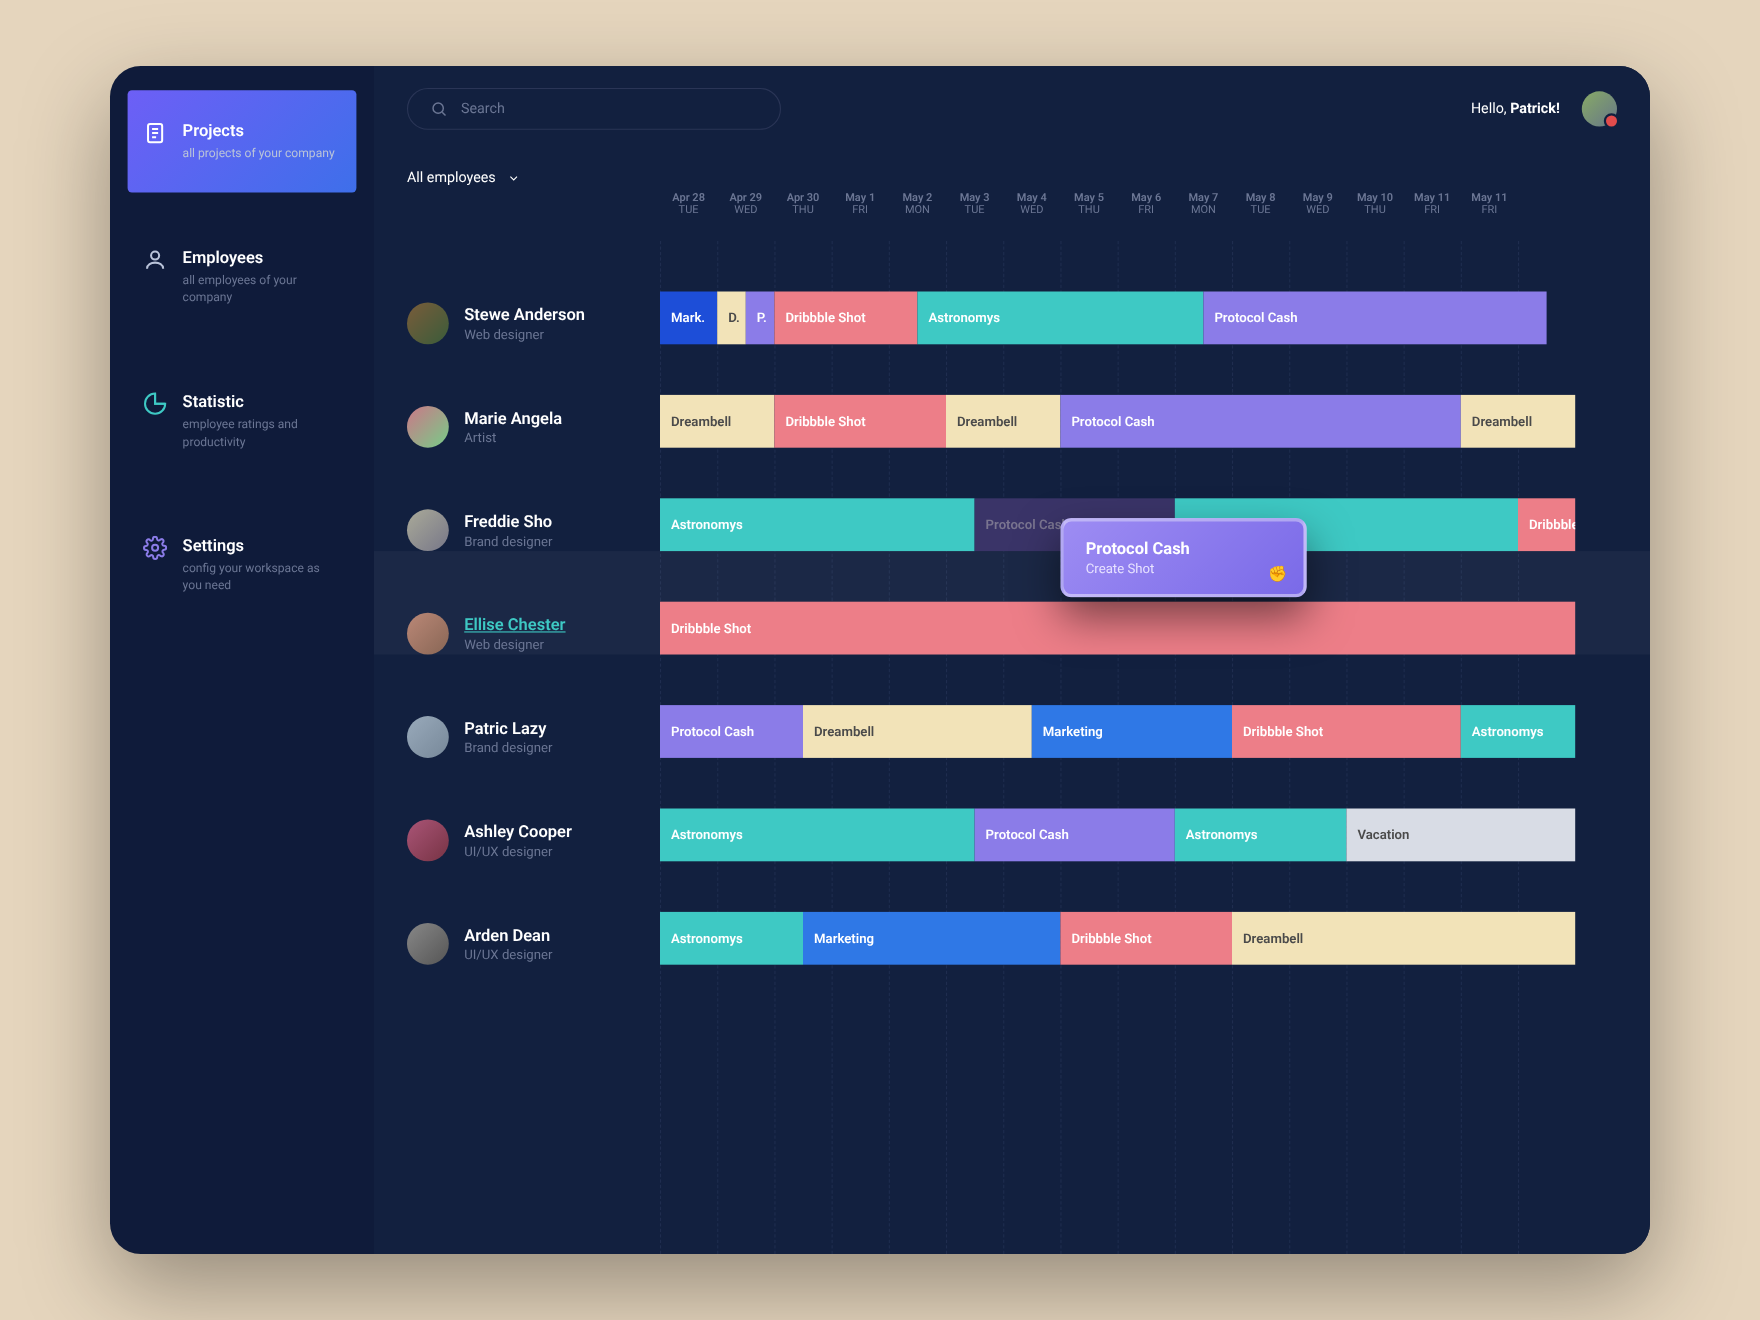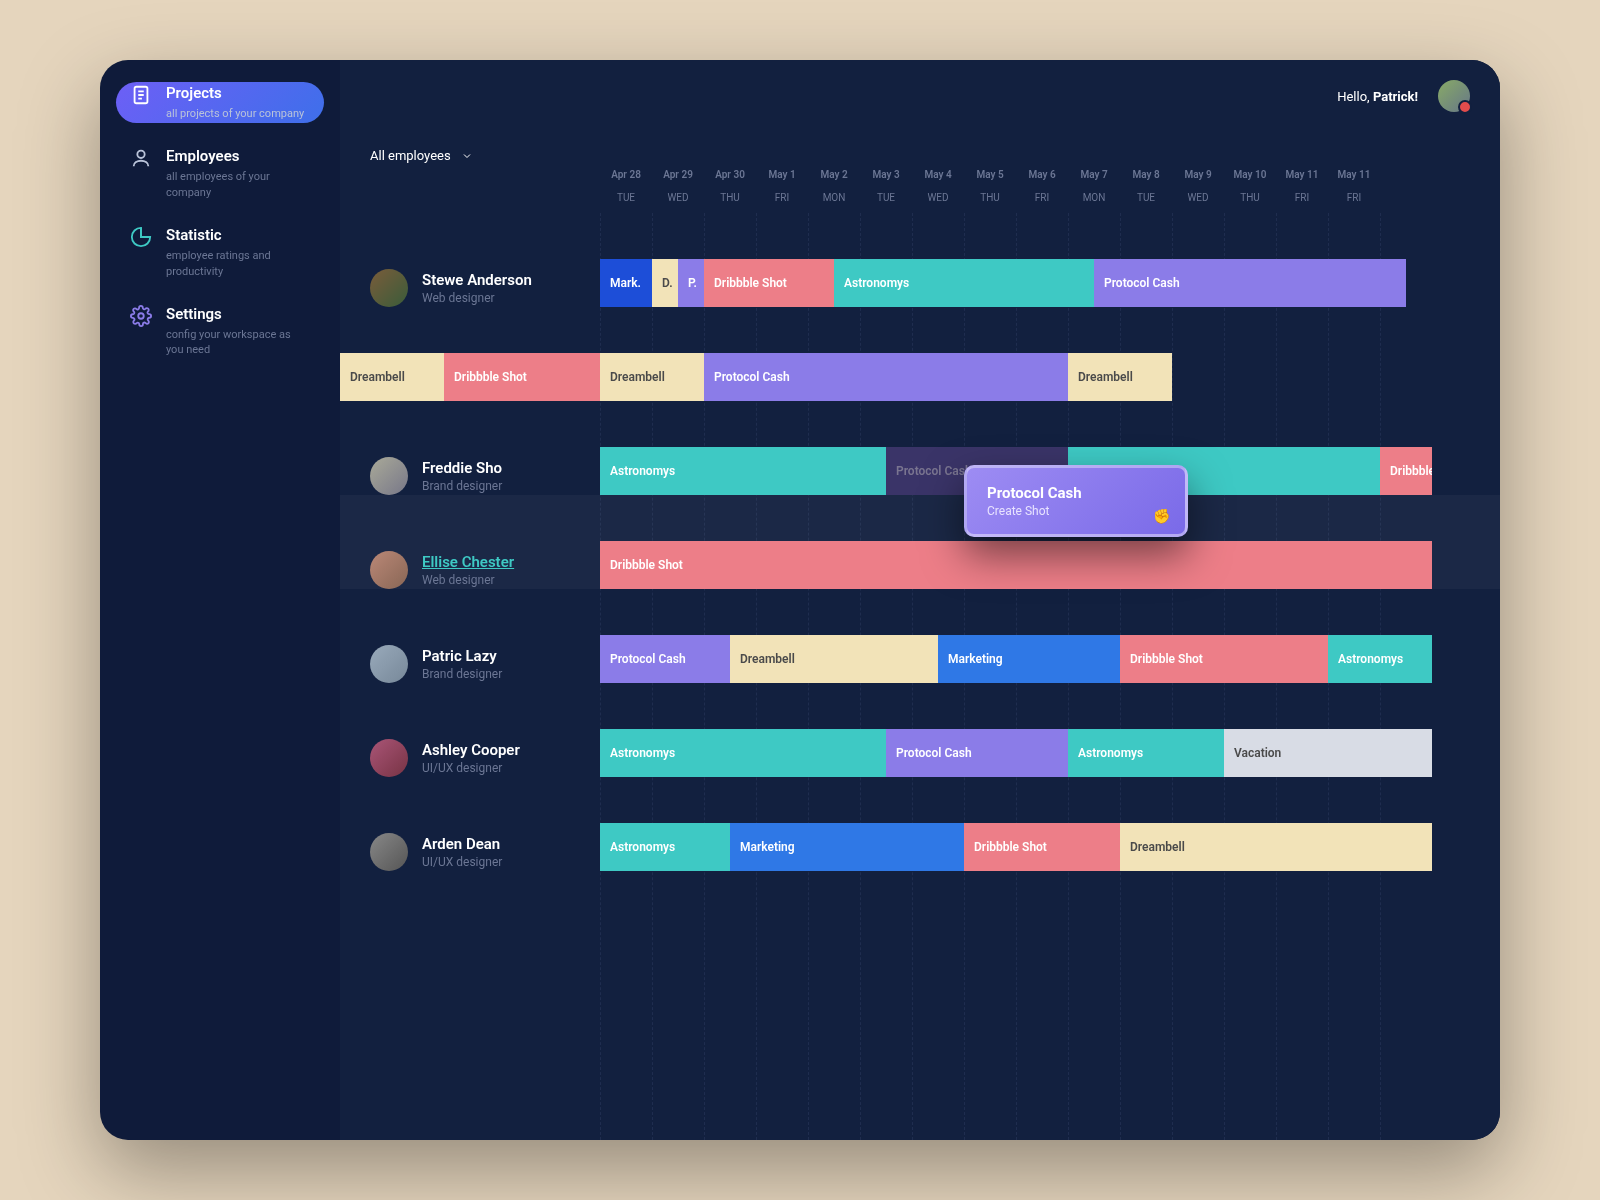--- a/index.html
+++ b/index.html
@@ -1,40 +1,40 @@
 <!DOCTYPE html>
 <html><head>
 <meta charset="utf-8">
 <style>
 *{margin:0;padding:0;box-sizing:border-box;font-family:-apple-system,BlinkMacSystemFont,'Segoe UI',Roboto,sans-serif}
 body{background:#e5d5bd;display:flex;align-items:center;justify-content:center;min-height:100vh;width:1600px;height:1200px;padding:60px 100px}
 .app{background:#0f1b3a;border-radius:28px;width:100%;height:100%;display:flex;overflow:hidden;box-shadow:0 30px 80px rgba(0,0,0,.35)}
 .sidebar{width:240px;padding:22px 16px;flex-shrink:0}
-.nav-item{display:flex;gap:14px;padding:2px 14px;border-radius:24px;margin-bottom:22px;cursor:pointer}
+.nav-item{display:flex;gap:14px;padding:28px 14px;border-radius:4px;margin-bottom:22px;cursor:pointer}
 .nav-item.active{background:linear-gradient(135deg,#6d5ff6,#3e6fea)}
 .nav-icon{width:22px;height:22px;flex-shrink:0;display:flex;align-items:center;justify-content:center}
 .nav-text{flex:1}
 .nav-title{color:#fff;font-weight:600;font-size:15px;margin-bottom:4px}
 .nav-sub{color:#b9c3d9;font-size:11px;line-height:1.4}
 .nav-item:not(.active) .nav-sub{color:#6b7694}
 .main{flex:1;display:flex;flex-direction:column;overflow:hidden;position:relative;background:#12203f}
 .topbar{display:flex;align-items:center;padding:20px 30px;gap:20px}
 .search{display:flex;align-items:center;gap:12px;border:1px solid #2a3556;border-radius:24px;padding:10px 20px;width:340px;background:transparent}
 .search input{background:transparent;border:none;outline:none;color:#b9c3d9;font-size:13px;flex:1}
 .search input::placeholder{color:#6b7694}
 .greeting{margin-left:auto;color:#fff;font-size:13px}
 .greeting b{font-weight:700}
 .avatar-top{width:32px;height:32px;border-radius:50%;background:linear-gradient(135deg,#8a6,#678);position:relative}
 .avatar-top::after{content:'';position:absolute;right:-2px;bottom:-2px;width:10px;height:10px;background:#e24c4c;border-radius:50%;border:2px solid #12203f}
 .controls{display:flex;align-items:center;padding:16px 30px 0 30px}
 .dropdown{color:#fff;font-size:13px;display:flex;align-items:center;gap:10px;cursor:pointer}
 .timeline-wrap{flex:1;overflow:hidden;display:flex;flex-direction:column}
 .dates{display:flex;padding-left:260px;height:50px}
 .date-col{flex-shrink:0;text-align:center;color:#6b7694;font-size:10px;padding-top:6px}
-.date-col b{display:block;font-weight:600;margin-bottom:12px}
+.date-col b{display:block;font-weight:600;margin-bottom:0}
 .rows{flex:1;overflow:hidden;position:relative}
 .gridlines{position:absolute;inset:0;left:260px;display:flex;pointer-events:none}
 .gridline{flex-shrink:0;border-left:1px dashed #1f2d4f;height:100%}
 .row{display:flex;align-items:flex-end;height:94px;position:relative}
 .row.highlighted{background:rgba(255,255,255,.04)}
 .emp{width:260px;flex-shrink:0;display:flex;align-items:center;gap:14px;padding-left:30px}
 .emp-av{width:38px;height:38px;border-radius:50%;flex-shrink:0}
 .emp-n{color:#fff;font-weight:600;font-size:15px}
 .row.highlighted .emp-n{color:#3ec9c4;text-decoration:underline}
 .emp-r{color:#6b7694;font-size:12px;margin-top:2px}
@@ -97,20 +97,29 @@
           </svg>
         </div>
         <div class="nav-text">
           <div class="nav-title">Settings</div>
           <div class="nav-sub">config your workspace as you need</div>
         </div>
       </div>
     </aside>
   <main class="main">
     <div class="topbar">
+      <div class="search">
+        <span>
+          <svg width="16" height="16" viewBox="0 0 24 24" fill="none" stroke="#6b7694" stroke-width="2">
+              <circle cx="11" cy="11" r="7"></circle>
+              <line x1="21" y1="21" x2="16.5" y2="16.5"></line>
+            </svg>
+        </span>
+        <input placeholder="Search" style="">
+      </div>
       <div class="greeting">
         <span>Hello, </span><b>Patrick!</b>
       </div>
       <div class="avatar-top"></div>
     </div>
     <div class="controls">
       <div class="dropdown">
         <span>All employees</span>
         <span>
           <svg width="12" height="12" viewBox="0 0 24 24" fill="none" stroke="#fff" stroke-width="2">
@@ -167,20 +176,27 @@
             <div class="tasks">
               <div class="task" style="left: 0px; width: 52px; background: #1d4ed8;">Mark.</div>
               <div class="task" style="left: 52px; width: 26px; background: rgb(242, 227, 184); color: rgb(74, 74, 74);">D.</div>
               <div class="task" style="left: 78px; width: 26px; background: rgb(139, 124, 232);">P.</div>
               <div class="task" style="left: 104px; width: 130px; background: rgb(237, 126, 136);">Dribbble Shot</div>
               <div class="task" style="left: 234px; width: 260px; background: rgb(62, 201, 196);">Astronomys</div>
               <div class="task" style="left: 494px; width: 312px; background: rgb(139, 124, 232);">Protocol Cash</div>
             </div>
           </div>
           <div class="row">
+            <div class="emp">
+              <div class="emp-av" style="background:linear-gradient(135deg,#c78,#7c8)"></div>
+              <div>
+                <div class="emp-n">Marie Angela</div>
+                <div class="emp-r">Artist</div>
+              </div>
+            </div>
             <div class="tasks">
               <div class="task" style="left: 0px; width: 104px; background: rgb(242, 227, 184); color: rgb(74, 74, 74);">Dreambell</div>
               <div class="task" style="left: 104px; width: 156px; background: rgb(237, 126, 136);">Dribbble Shot</div>
               <div class="task" style="left: 260px; width: 104px; background: rgb(242, 227, 184); color: rgb(74, 74, 74);">Dreambell</div>
               <div class="task" style="left: 364px; width: 364px; background: rgb(139, 124, 232);">Protocol Cash</div>
               <div class="task" style="left: 728px; width: 104px; background: rgb(242, 227, 184); color: rgb(74, 74, 74);">Dreambell</div>
             </div>
           </div>
           <div class="row">
             <div class="emp">

